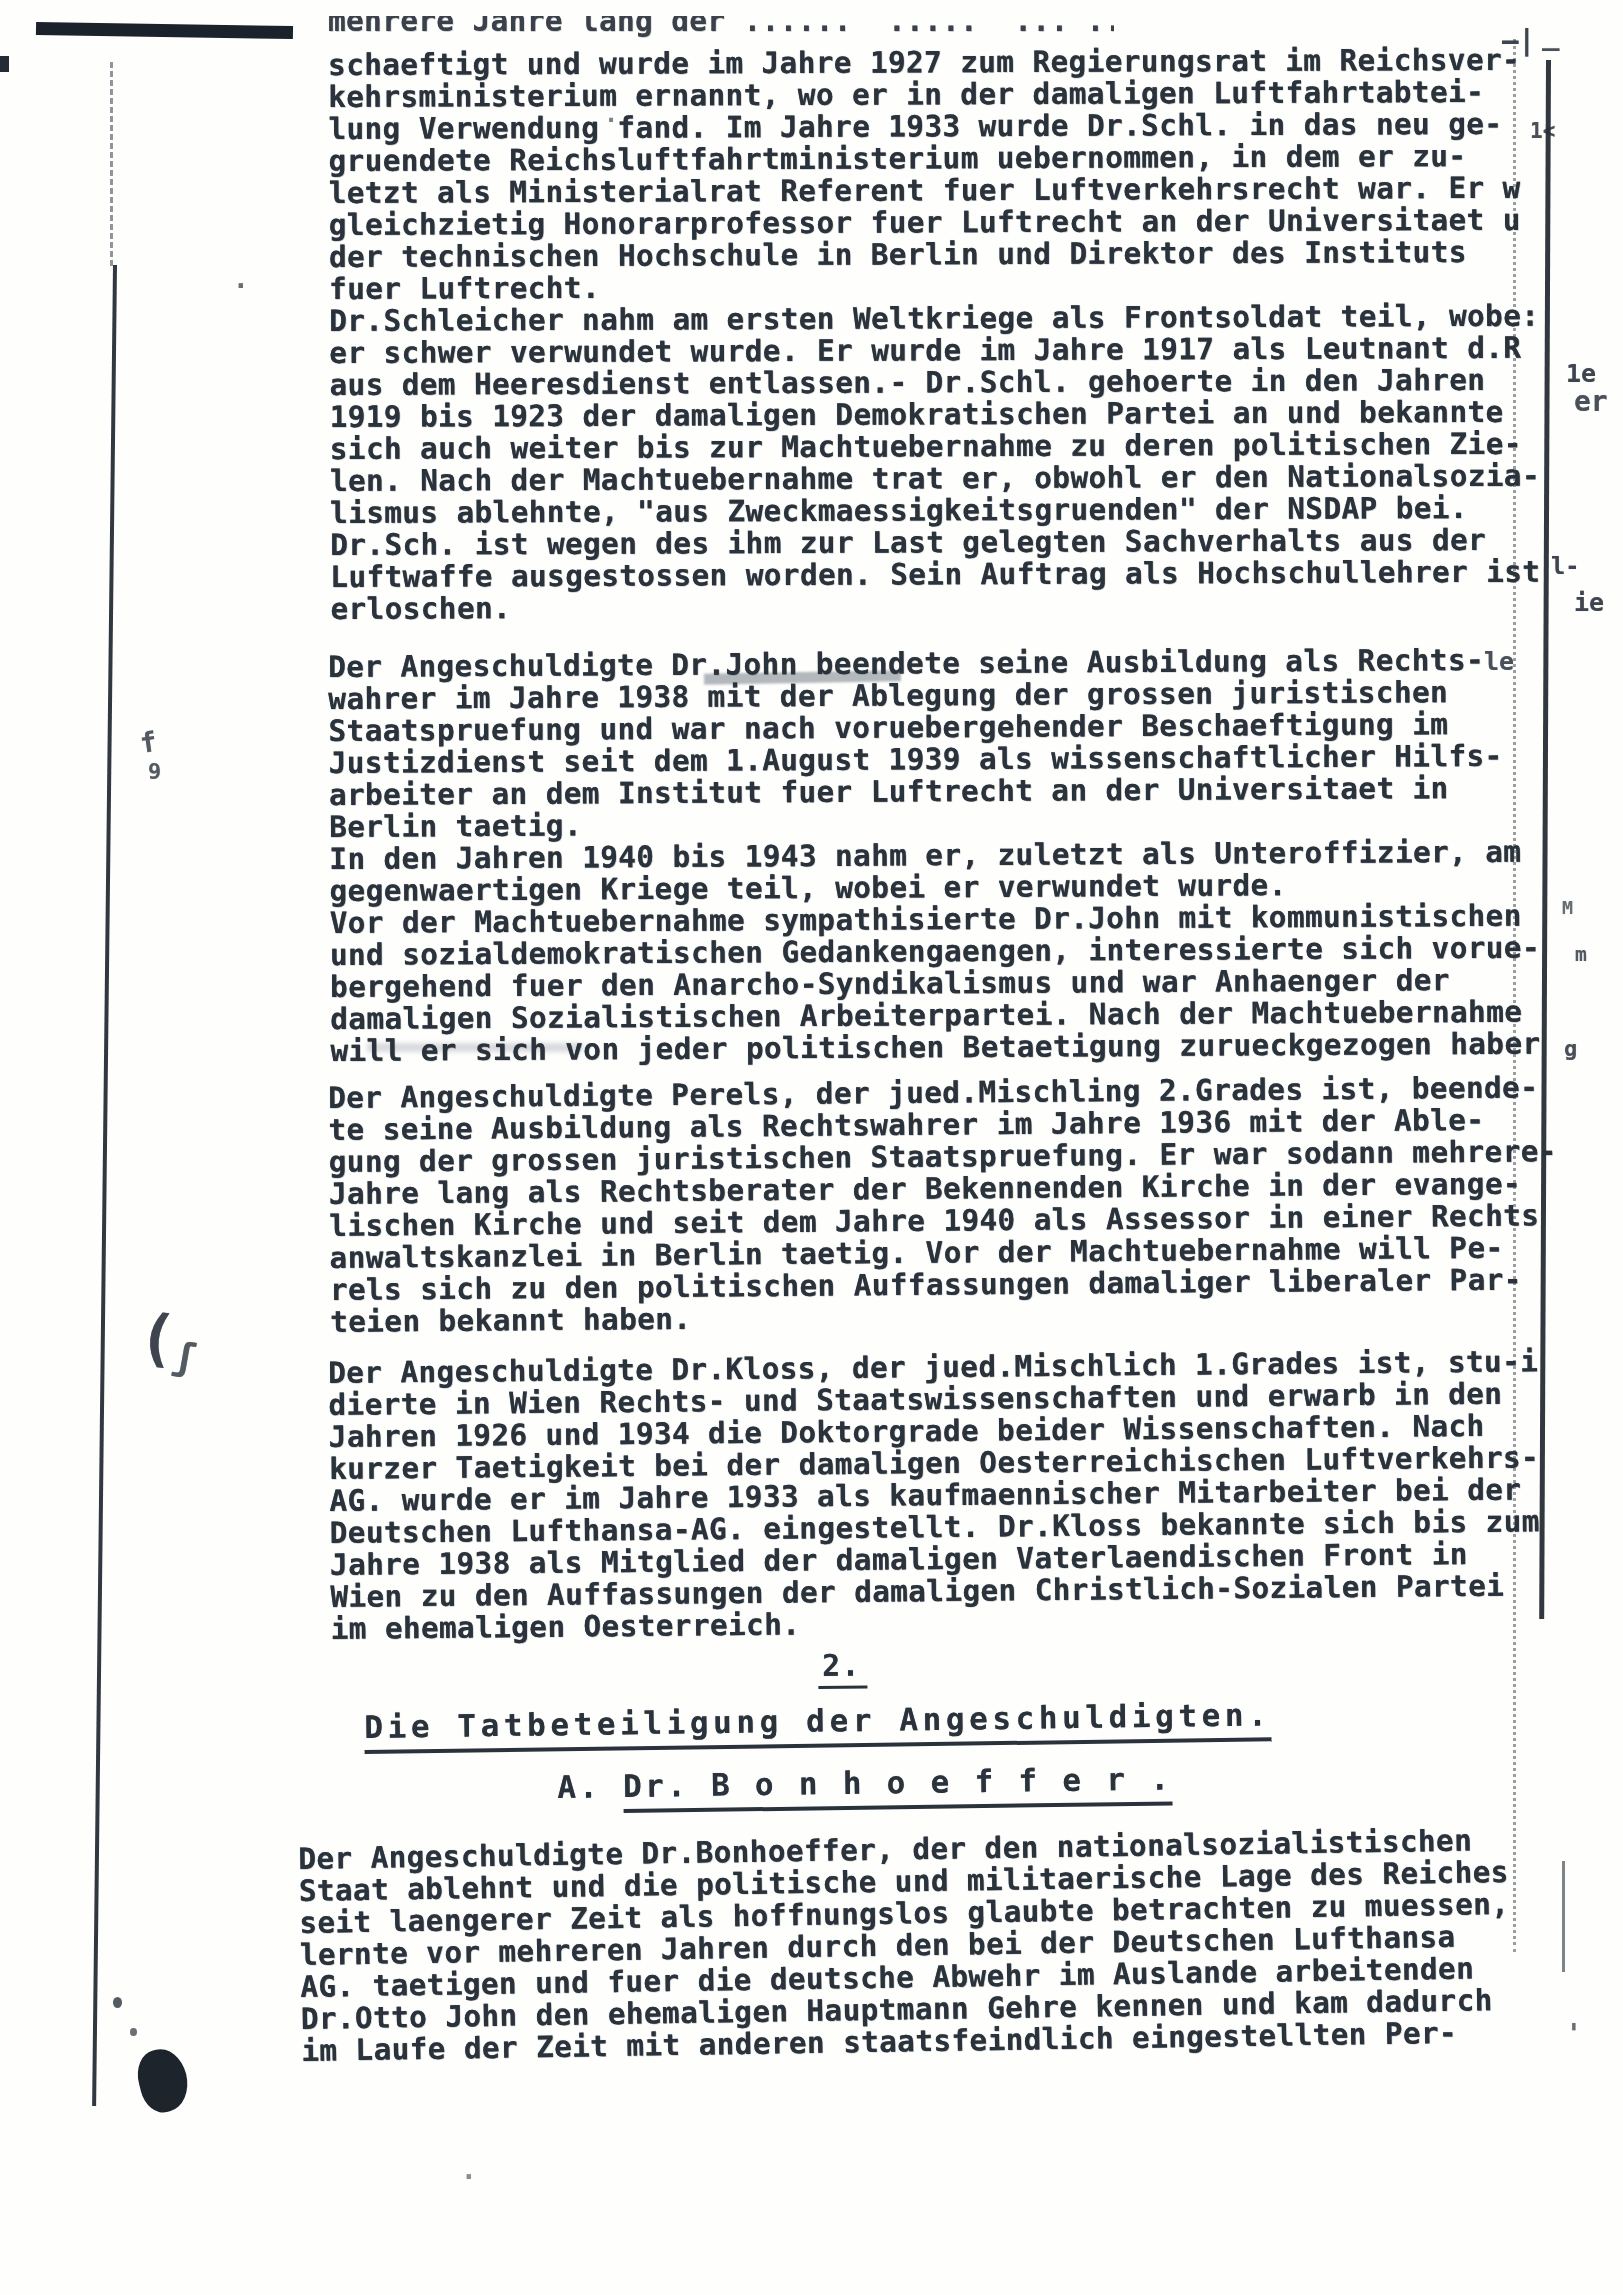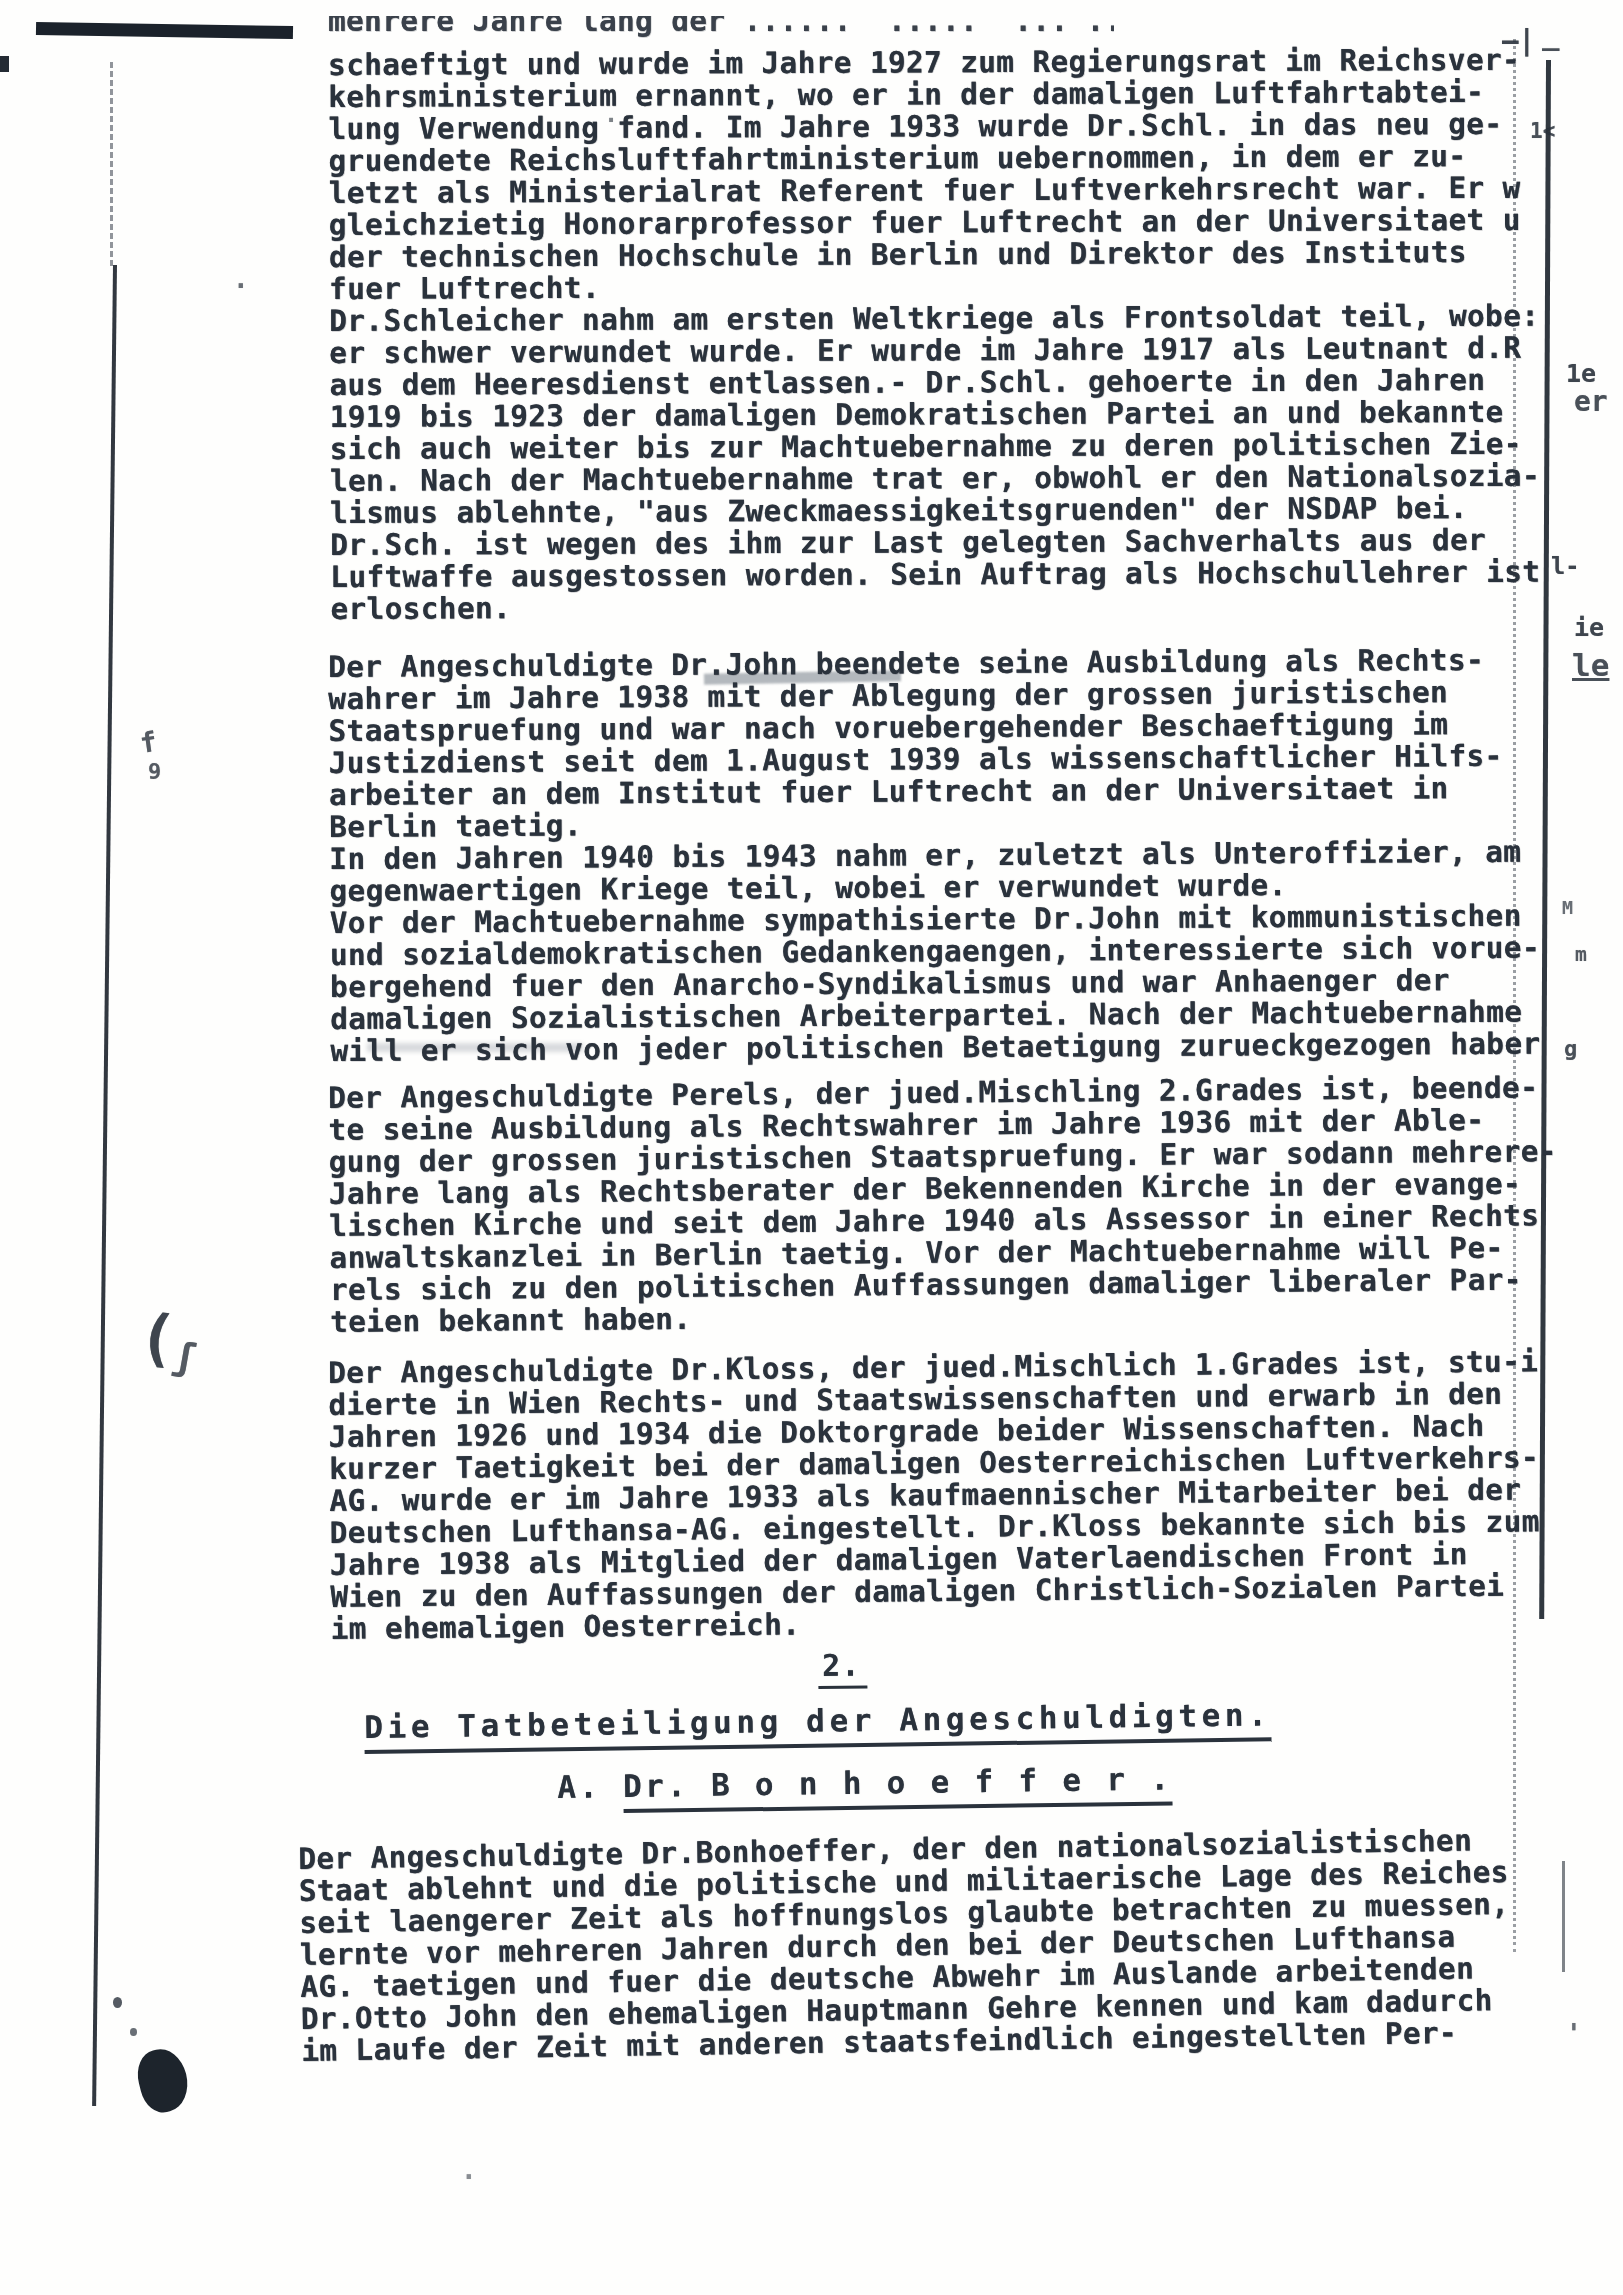--- a/index.html
+++ b/index.html
@@ -167,22 +167,22 @@
       <div class="tline">im Laufe der Zeit mit anderen staatsfeindlich eingestellten Per-</div>
     </div>
 
   <div class="marks">
       <span class="mark" style="left: 1502px; top: 23.6px; font-size: 27.5px; opacity: 0.9;">—|</span>
       <span class="mark" style="left: 1542px; top: 17px; font-size: 29px; opacity: 0.85;">_</span>
       <span class="mark" style="left: 1530px; top: 119px; font-size: 21px; opacity: 0.85;">1&lt;</span>
       <span class="mark" style="left: 1566px; top: 359px; font-size: 25px; opacity: 0.9;">1e</span>
       <span class="mark" style="left: 1574px; top: 385px; font-size: 28px; opacity: 0.85;">er</span>
       <span class="mark" style="left: 1551px; top: 552px; font-size: 23.6px; opacity: 0.9;">l-</span>
-      <span class="mark" style="left: 1574px; top: 588px; font-size: 25px; opacity: 0.9; margin-top: 25px;">ie</span>
-      <span class="mark" style="left: 1572px; top: 647px; font-size: 31px; opacity: 0.85; text-decoration: underline;">le</span>
+      <span class="mark" style="left: 1574px; top: 588px; font-size: 25px; opacity: 0.9;">ie</span>
+      <span class="mark" style="left: 1484px; top: 647px; font-size: 25px; opacity: 0.85;">le</span>
       <span class="mark" style="left: 1562px; top: 897px; font-size: 18.3px; opacity: 0.7;">M</span>
       <span class="mark" style="left: 1575px; top: 943px; font-size: 19.7px; opacity: 0.8;">m</span>
       <span class="mark" style="left: 1564px; top: 1036px; font-size: 22px; opacity: 0.85;">g</span>
       <span class="mark" style="left: 140px; top: 726px; font-size: 27.5px; transform: rotate(-8deg); opacity: 0.8;">f</span>
       <span class="mark" style="left: 148px; top: 759px; font-size: 22px; opacity: 0.8;">9</span>
       <span class="mark" style="left: 139px; top: 1301px; font-size: 62px; transform: rotate(6deg); opacity: 0.9;">(</span>
       <span class="mark" style="left: 173px; top: 1335px; font-size: 38px; transform: rotate(10deg); opacity: 0.8;">ʃ</span>
       <span class="mark" style="left: 233px; top: 271px; font-size: 26px; opacity: 0.7;">·</span>
       <span class="mark" style="left: 604px; top: 106px; font-size: 23.6px; opacity: 0.6;">·</span>
       <span class="mark" style="left: 1566px; top: 2019px; font-size: 26px; opacity: 0.7;">'</span>

